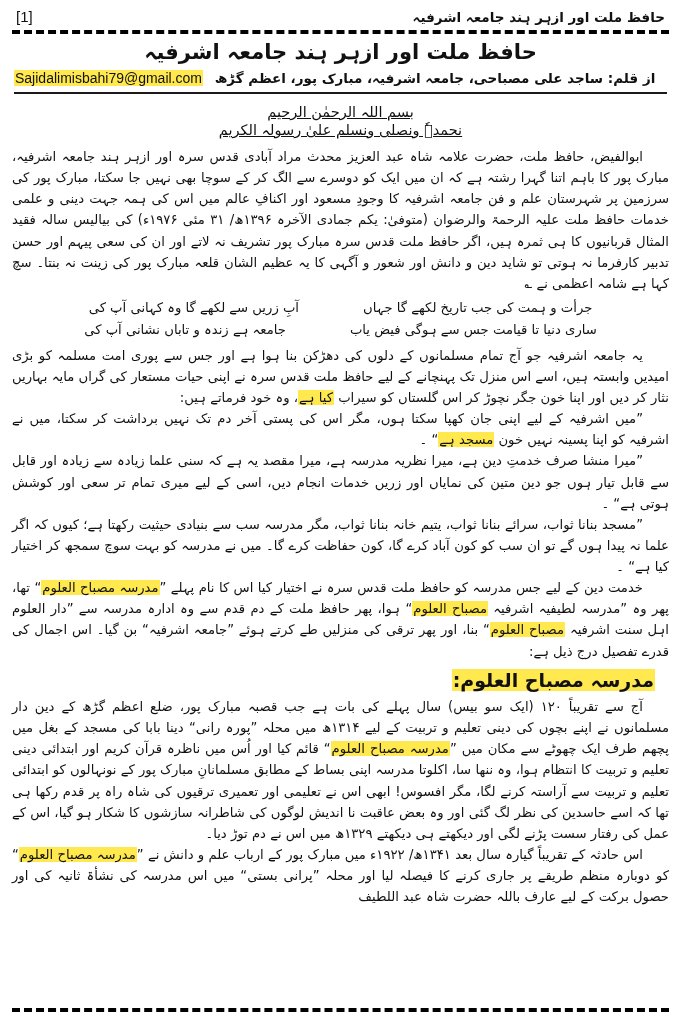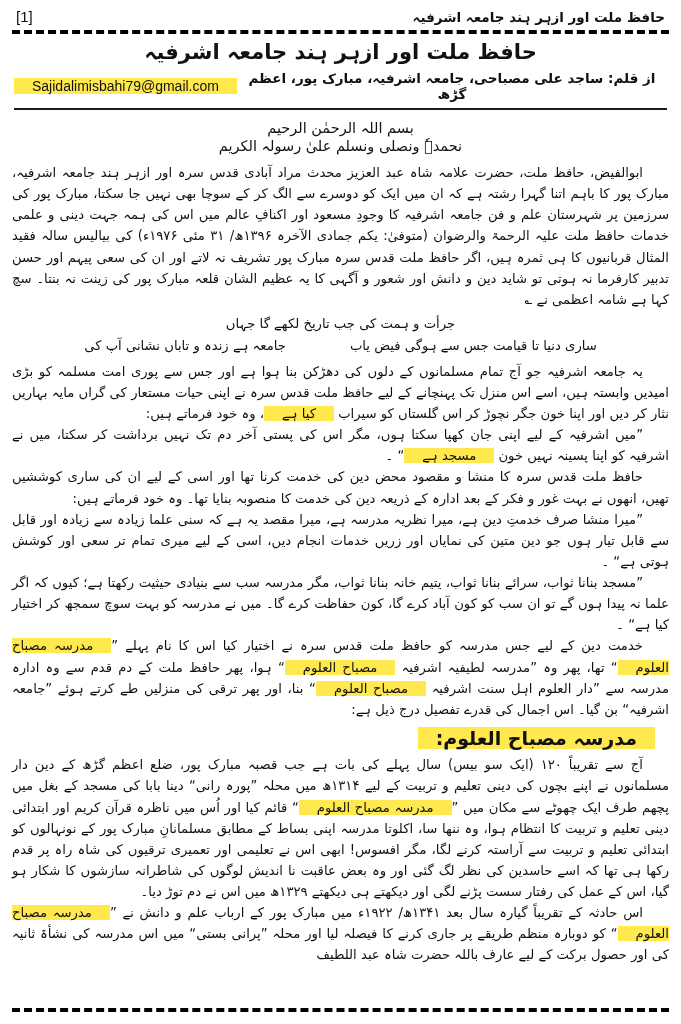--- a/index.html
+++ b/index.html
@@ -69,20 +69,21 @@
   .solid-rule{
     border:0;
     border-top:2.5px solid #1a1a1a;
     margin:6px 2px 10px 2px;
   }
   
   .basmala-block{
     text-align:center;
     margin:8px 0 8px 0;
     font-size:14.5px;
+    text-decoration:underline;
   }
   .basmala-block div{margin:2px 0;}
   
   .body-text{
     font-size:13.2px;
     line-height:1.6;
     text-align:justify;
   }
   .body-text p{
     margin:0;
@@ -101,21 +102,21 @@
   }
   .section-heading{
     font-weight:bold;
     font-size:19px;
     margin:3px 0 1px 0;
     text-indent:14px;
   }
   mark{
     background:#ffe94f;
     color:inherit;
-    padding:0 18px;
+    padding:0 1px;
     margin-top:18px;
   }
 </style>
 </head>
 <body>
 
 <div class="page">
 
   <div class="header-row">
     <div class="running-title">حافظ ملت اور ازہر ہند جامعہ اشرفیہ</div>
@@ -138,30 +139,30 @@
     <div>نحمدہٗ ونصلی ونسلم علیٰ رسولہ الکریم</div>
   </div>
 
   <div class="body-text">
 
     <p>ابوالفیض، حافظ ملت، حضرت علامہ شاہ عبد العزیز محدث مراد آبادی قدس سرہ اور ازہر ہند جامعہ اشرفیہ، مبارک پور کا باہم اتنا گہرا رشتہ ہے کہ ان میں ایک کو دوسرے سے الگ کر کے سوچا بھی نہیں جا سکتا، مبارک پور کی سرزمین پر شہرستان علم و فن جامعہ اشرفیہ کا وجودِ مسعود اور اکنافِ عالم میں اس کی ہمہ جہت دینی و علمی خدمات حافظ ملت علیہ الرحمۃ والرضوان (متوفیٰ: یکم جمادی الآخرہ ۱۳۹۶ھ/ ۳۱ مئی ۱۹۷۶ء) کی بیالیس سالہ فقید المثال قربانیوں کا ہی ثمرہ ہیں، اگر حافظ ملت قدس سرہ مبارک پور تشریف نہ لاتے اور ان کی سعی پیہم اور حسن تدبیر کارفرما نہ ہوتی تو شاید دین و دانش اور شعور و آگہی کا یہ عظیم الشان قلعہ مبارک پور کی زینت نہ بنتا۔ سچ کہا ہے شامہ اعظمی نے ؎</p>
 
     <div class="poem">
       <div class="poem-line">
         <span>جرأت و ہمت کی جب تاریخ لکھے گا جہاں</span>
+        <span>آبِ زریں سے لکھے گا وہ کہانی آپ کی</span>
       </div>
       <div class="poem-line">
         <span>ساری دنیا تا قیامت جس سے ہوگی فیض یاب</span>
         <span>جامعہ ہے زندہ و تاباں نشانی آپ کی</span>
       </div>
     </div>
 
     <p>یہ جامعہ اشرفیہ جو آج تمام مسلمانوں کے دلوں کی دھڑکن بنا ہوا ہے اور جس سے پوری امت مسلمہ کو بڑی امیدیں وابستہ ہیں، اسے اس منزل تک پہنچانے کے لیے حافظ ملت قدس سرہ نے اپنی حیات مستعار کی گراں مایہ بہاریں نثار کر دیں اور اپنا خون جگر نچوڑ کر اس گلستاں کو سیراب <mark>کیا ہے</mark>، وہ خود فرماتے ہیں:</p>
     <p>”میں اشرفیہ کے لیے اپنی جان کھپا سکتا ہوں، مگر اس کی پستی آخر دم تک نہیں برداشت کر سکتا، میں نے اشرفیہ کو اپنا پسینہ نہیں خون <mark>مسجد ہے</mark>“ ۔</p>
-    <p>حافظ ملت قدس سرہ کا منشا و مقصود محض دین کی خدمت کرنا تھا اور اسی کے لیے ان کی ساری کوششیں تھیں، انھوں نے بہت غور و فکر کے بعد ادارہ کے ذریعہ دین کی خدمت کا منصوبہ بنایا تھا۔ وہ خود فرماتے ہیں:</p>
     <p>”میرا منشا صرف خدمتِ دین ہے، میرا نظریہ مدرسہ ہے، میرا مقصد یہ ہے کہ سنی علما زیادہ سے زیادہ اور قابل سے قابل تیار ہوں جو دین متین کی نمایاں اور زریں خدمات انجام دیں، اسی کے لیے میری تمام تر سعی اور کوشش ہوتی ہے“ ۔</p>
     <p>”مسجد بنانا ثواب، سرائے بنانا ثواب، یتیم خانہ بنانا ثواب، مگر مدرسہ سب سے بنیادی حیثیت رکھتا ہے؛ کیوں کہ اگر علما نہ پیدا ہوں گے تو ان سب کو کون آباد کرے گا، کون حفاظت کرے گا۔ میں نے مدرسہ کو بہت سوچ سمجھ کر اختیار کیا ہے“ ۔</p>
     <p>خدمت دین کے لیے جس مدرسہ کو حافظ ملت قدس سرہ نے اختیار کیا اس کا نام پہلے ”<mark>مدرسہ مصباح العلوم</mark>“ تھا، پھر وہ ”مدرسہ لطیفیہ اشرفیہ <mark>مصباح العلوم</mark>“ ہوا، پھر حافظ ملت کے دم قدم سے وہ ادارہ مدرسہ سے ”دار العلوم اہل سنت اشرفیہ <mark>مصباح العلوم</mark>“ بنا، اور پھر ترقی کی منزلیں طے کرتے ہوئے ”جامعہ اشرفیہ“ بن گیا۔ اس اجمال کی قدرے تفصیل درج ذیل ہے:</p>
 
     <div class="section-heading"><mark>مدرسہ مصباح العلوم:</mark></div>
     <p>آج سے تقریباً ۱۲۰ (ایک سو بیس) سال پہلے کی بات ہے جب قصبہ مبارک پور، ضلع اعظم گڑھ کے دین دار مسلمانوں نے اپنے بچوں کی دینی تعلیم و تربیت کے لیے ۱۳۱۴ھ میں محلہ ”پورہ رانی“ دینا بابا کی مسجد کے بغل میں پچھم طرف ایک چھوٹے سے مکان میں ”<mark>مدرسہ مصباح العلوم</mark>“ قائم کیا اور اُس میں ناظرہ قرآن کریم اور ابتدائی دینی تعلیم و تربیت کا انتظام ہوا، وہ ننھا سا، اکلوتا مدرسہ اپنی بساط کے مطابق مسلمانانِ مبارک پور کے نونہالوں کو ابتدائی تعلیم و تربیت سے آراستہ کرنے لگا، مگر افسوس! ابھی اس نے تعلیمی اور تعمیری ترقیوں کی شاہ راہ پر قدم رکھا ہی تھا کہ اسے حاسدین کی نظر لگ گئی اور وہ بعض عاقبت نا اندیش لوگوں کی شاطرانہ سازشوں کا شکار ہو گیا، اس کے عمل کی رفتار سست پڑنے لگی اور دیکھتے ہی دیکھتے ۱۳۲۹ھ میں اس نے دم توڑ دیا۔</p>
 
     <p>اس حادثہ کے تقریباً گیارہ سال بعد ۱۳۴۱ھ/ ۱۹۲۲ء میں مبارک پور کے ارباب علم و دانش نے ”<mark>مدرسہ مصباح العلوم</mark>“ کو دوبارہ منظم طریقے پر جاری کرنے کا فیصلہ لیا اور محلہ ”پرانی بستی“ میں اس مدرسہ کی نشأۃ ثانیہ کی اور حصول برکت کے لیے عارف باللہ حضرت شاہ عبد اللطیف</p>
 
   </div>

